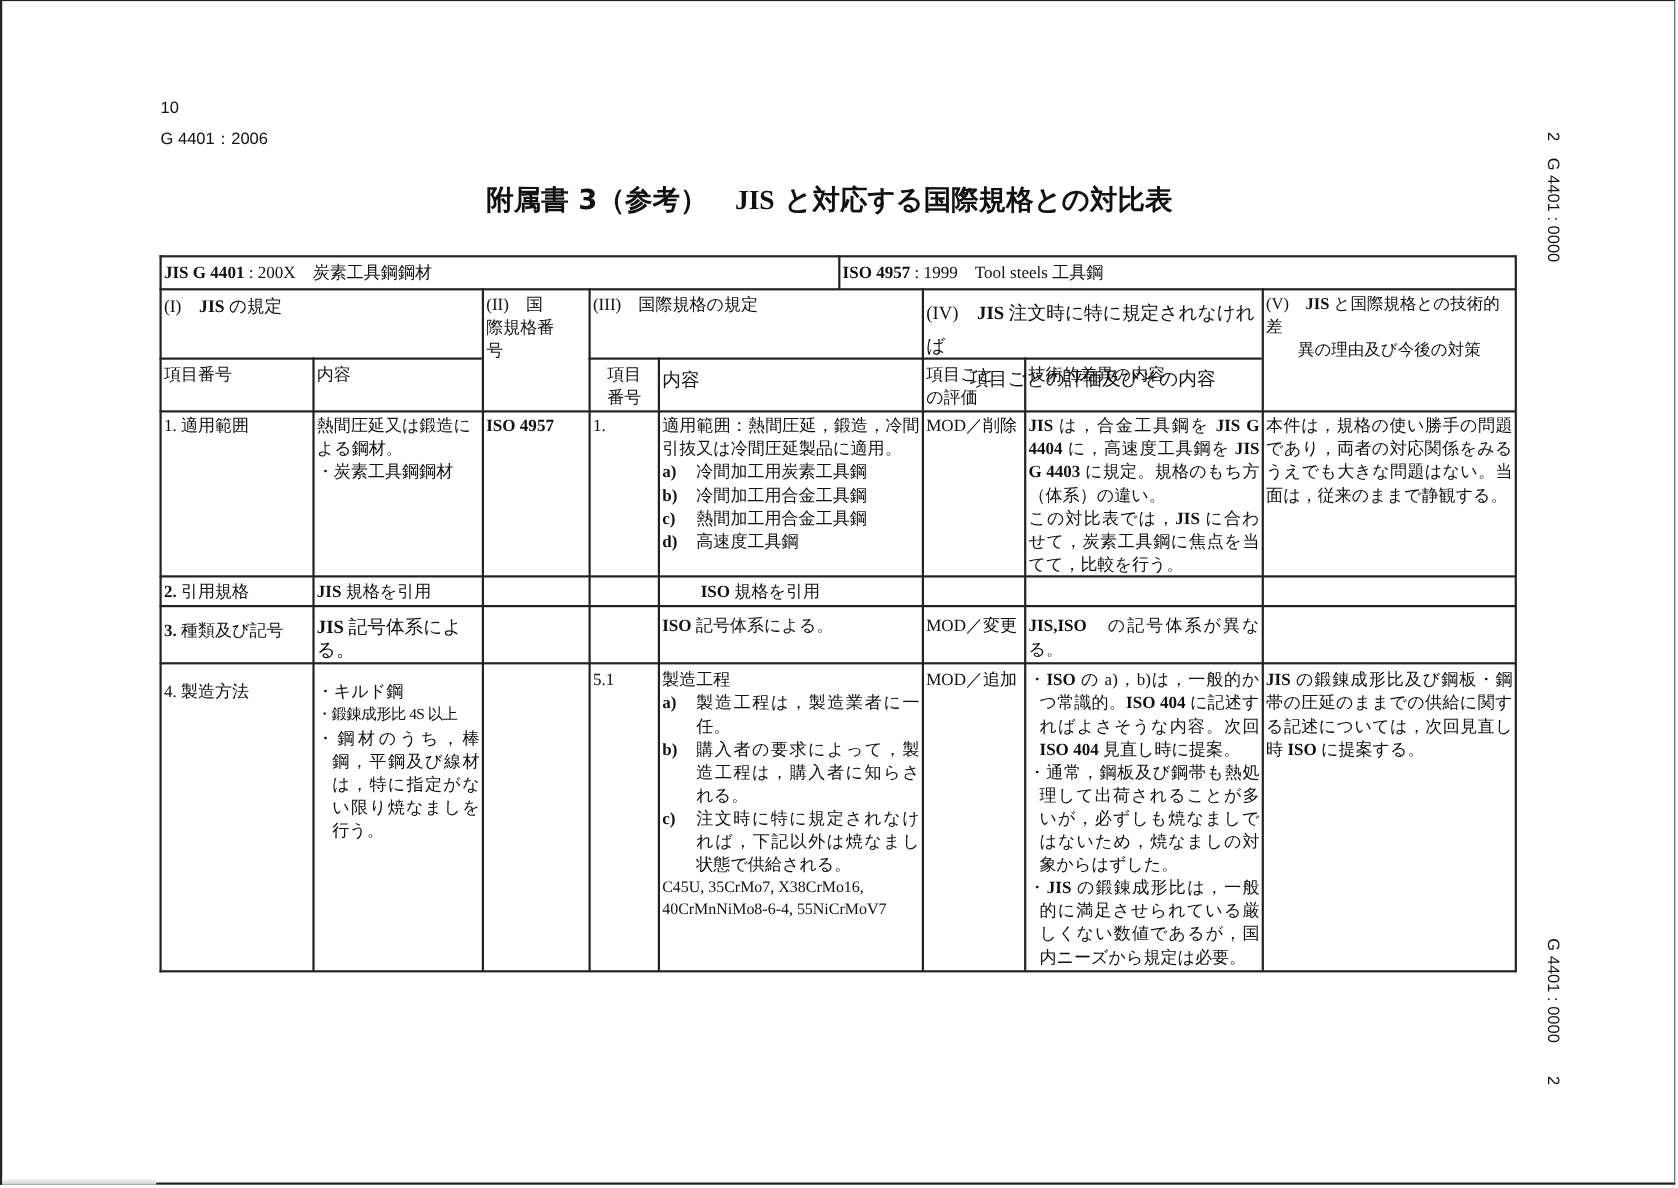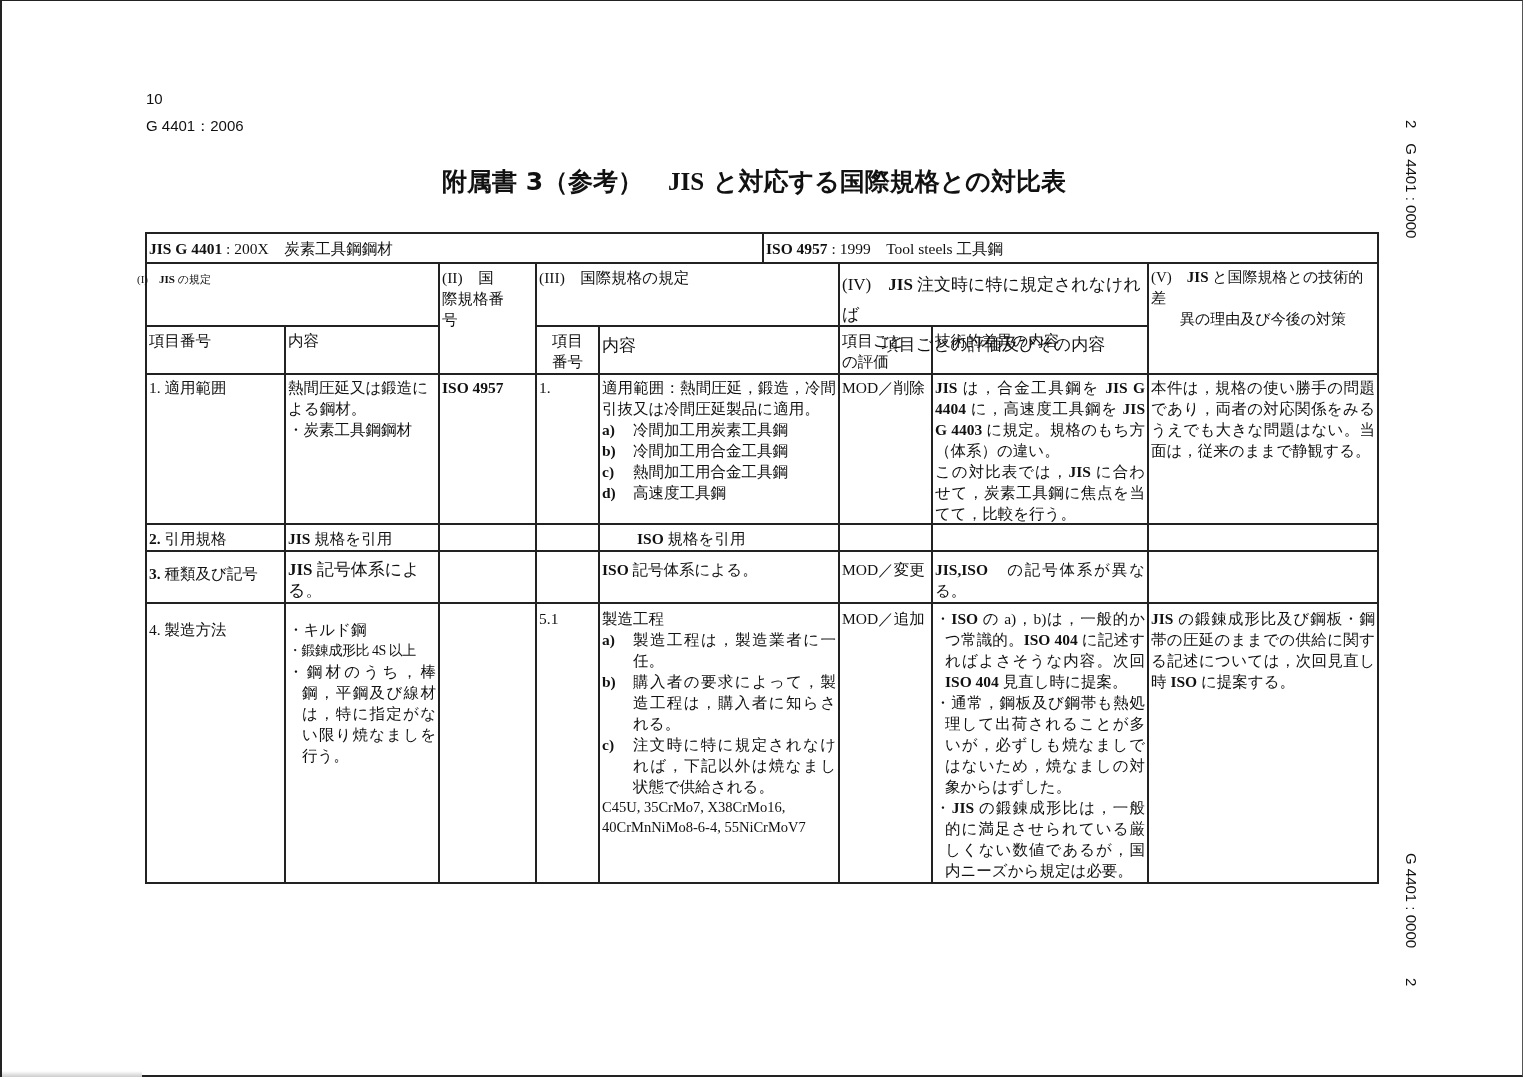--- a/index.html
+++ b/index.html
@@ -85,21 +85,21 @@
   <div class="vline" style="left:931px; top:325px; height:558px;"></div>
   <div class="vline" style="left:1147px; top:262px; height:621px;"></div>
 
   <div class="cell" style="left:146px; top:236px; width:537px; height:26px;">
     <span class="b">JIS G 4401</span><span> : 200X　炭素工具鋼鋼材</span>
   </div>
   <div class="cell" style="left:763px; top:236px; width:614px; height:26px;">
     <span class="b">ISO 4957</span><span> : 1999　Tool steels 工具鋼</span>
   </div>
 
-  <div class="cell" style="left:134px; top:267px; width:256px; font-size:11px;">
+  <div class="cell" style="left:146px; top:267px; width:256px; font-size:16px;">
     <span>(I)</span>　<span class="b">JIS</span><span> の規定</span>
   </div>
   <div class="cell" style="left:439px; top:265px; width:72px;">
     <span>(II)</span>　<span>国際規格番号</span>
   </div>
   <div class="cell" style="left:536px; top:265px; width:302px;">
     <span>(III)</span>　<span>国際規格の規定</span>
   </div>
   <div class="cell" style="left:839px; top:268px; width:308px; font-size:17px; line-height:30px;">
     <div><span>(IV)</span>　<span class="b">JIS</span><span> 注文時に特に規定されなければ</span></div>

